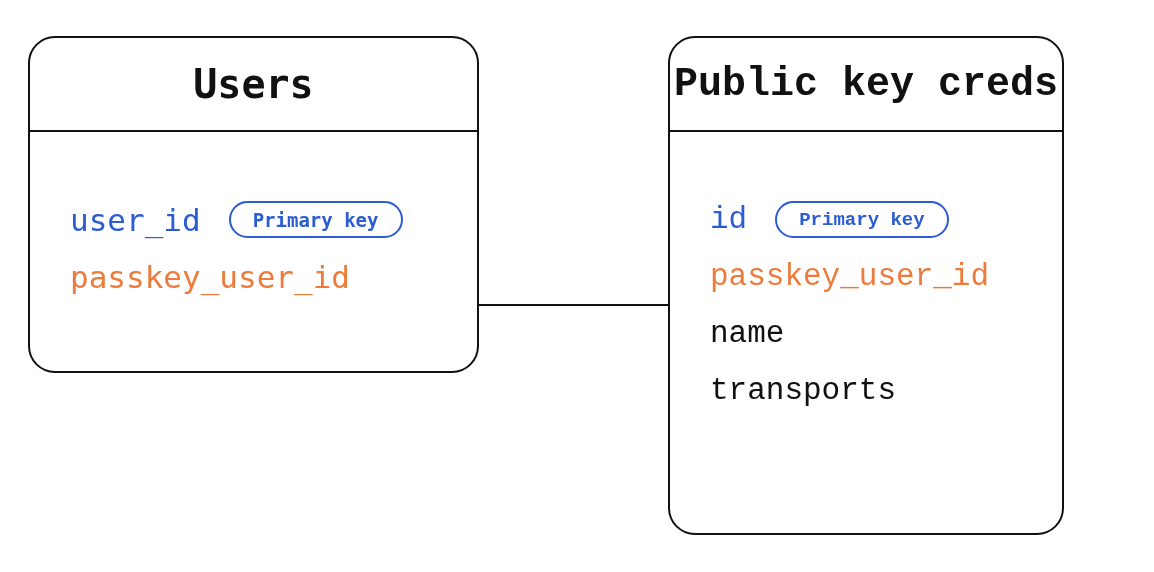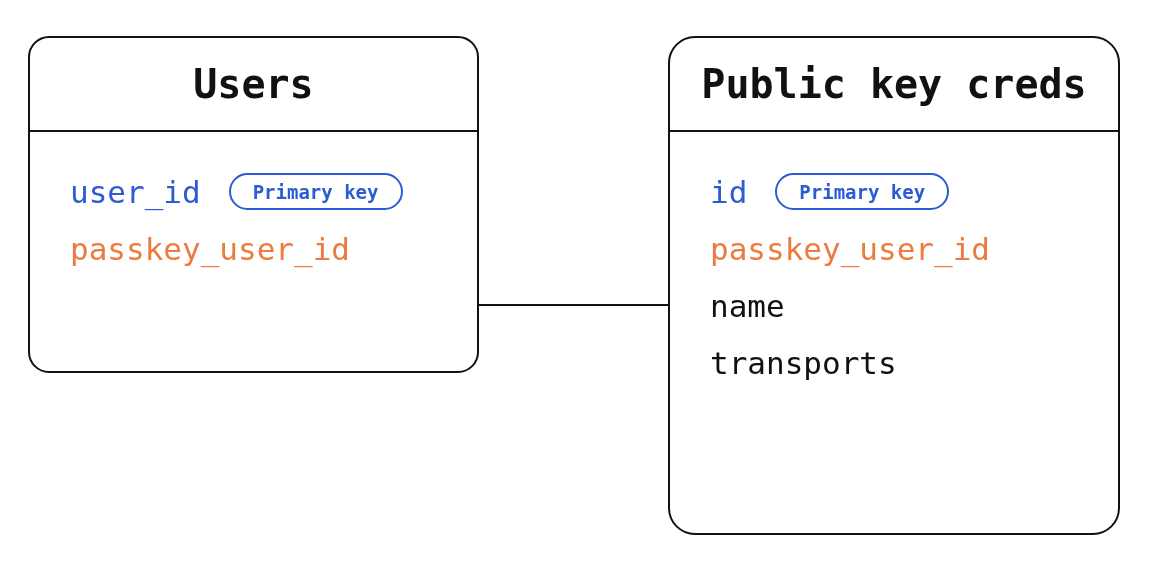--- a/index.html
+++ b/index.html
@@ -17,31 +17,32 @@
     color:var(--ink);
     overflow:hidden;
   }
   .table-node{
     position:absolute;
     border:2px solid var(--ink);
     border-radius:27px;
     background:var(--bg);
     box-sizing:border-box;
   }
-  .table-node.users{left:28px;top:36px;width:451px;height:337px;border-radius:21px;}
-  .table-node.pkcreds{left:668px;top:36px;width:452px;height:499px;}
+  .table-node.users{left:28px;top:36px;width:451px;height:337px;}
+  .table-node.pkcreds{left:668px;top:36px;width:396px;height:499px;font-family:Liberation Mono, monospace;}
   .table-header{
     height:92px;
     border-bottom:2px solid var(--ink);
     display:flex;align-items:center;justify-content:center;
     font-size:40px;font-weight:bold;
     letter-spacing:0px;
   }
   .table-body{
     padding:31px 20px 0 40px;
+    margin-top:28px;
   }
   .field-row{
     height:57px;
     display:flex;align-items:center;
     font-size:31px;
     white-space:nowrap;
   }
   .f-primary{color:var(--blue);}
   .f-foreign{color:var(--orange);}
   .f-normal{color:var(--ink);}

